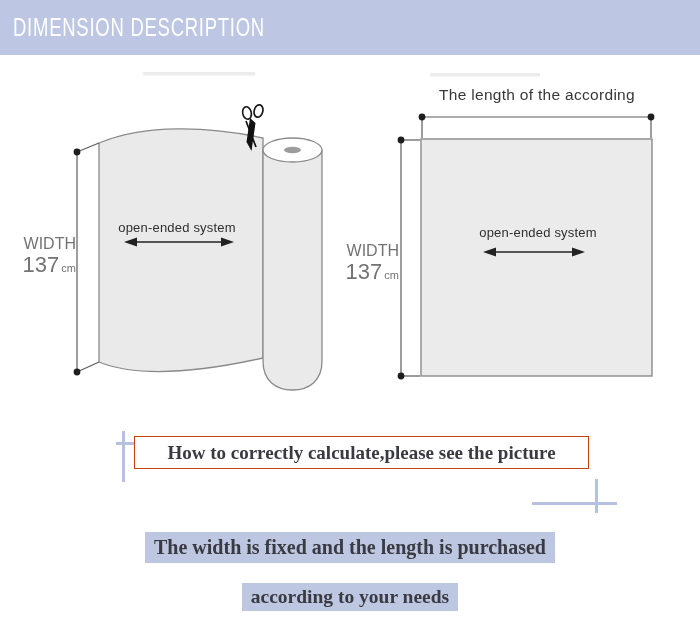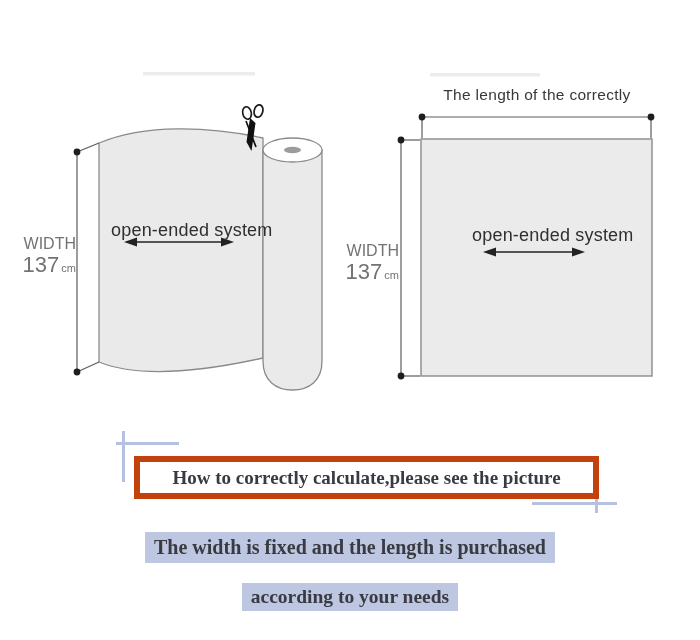--- a/index.html
+++ b/index.html
@@ -6,42 +6,45 @@
   #stage{position:relative;width:700px;height:640px;background:#ffffff;overflow:hidden;
          font-family:"Liberation Sans",sans-serif;}
   
   #hdr{position:absolute;left:0;top:0;width:700px;height:55px;background:#bdc6e2;}
   #hdr .t{position:absolute;left:13px;top:0;height:55px;display:flex;align-items:center;
           color:#ffffff;font-size:25px;letter-spacing:1px;white-space:nowrap;
           transform:scaleX(0.74);transform-origin:0 50%;}
   
   #diag{position:absolute;left:0;top:0;width:700px;height:640px;}
   
-  .lbl{position:absolute;color:#2f2f2f;font-size:18px;letter-spacing:.2px;text-align:center;white-space:nowrap;}
+  .lbl{position:absolute;color:#2f2f2f;font-size:13px;letter-spacing:.2px;text-align:center;white-space:nowrap;}
   .wblk{position:absolute;text-align:right;color:#737373;line-height:1.05;}
   .wblk .v{font-size:22px;}
   .wblk .u{font-size:11px;margin-left:2px;}
   #right-title{position:absolute;left:407px;top:86px;width:260px;text-align:center;
                color:#383838;font-size:15.5px;letter-spacing:.3px;white-space:nowrap;}
   
   .accent{position:absolute;background:#b6c1e1;}
-  #note-box{position:absolute;left:134px;top:456px;width:453px;height:31px;background:#fff;
-            border:6px solid #c2410c;display:flex;align-items:center;justify-content:center;
+  #note-box{position:absolute;left:134px;top:436px;width:453px;height:31px;background:#fff;
+            border:1px solid #c2410c;display:flex;align-items:center;justify-content:center;
             font-family:"Liberation Serif",serif;font-weight:bold;font-size:19px;color:#3a3a42;white-space:nowrap;}
   .hl-row{position:absolute;left:0;width:700px;text-align:center;}
   .hl{display:inline-block;background:#bdc7e2;font-family:"Liberation Serif",serif;
       font-weight:bold;color:#3a3a42;white-space:nowrap;}
   #hl1{top:532px;} #hl1 .hl{font-size:20px;padding:4px 9px;}
   #hl2{top:583px;} #hl2 .hl{font-size:19.5px;padding:3px 9px;}
 </style>
 </head>
 <body>
 
 <div id="stage">
 
+  <div id="hdr">
+    <div class="t">DIMENSION DESCRIPTION</div>
+  </div>
 
   <svg id="diag" viewBox="0 0 700 640">
 
     <rect x="143" y="72" width="112" height="3.5" fill="#ececec"></rect>
     <rect x="430" y="73" width="110" height="3.5" fill="#ececec"></rect>
 
     <g>
       <path d="M99,143 C145,124 208,126 263,138 L263,358 C218,368 146,381 99,362 Z" fill="#eaeaea" stroke="#8a8a8a" stroke-width="1.3"></path>
       <path d="M263,150 L263,361 C263,381 276,390 292.5,390 C309,390 322,381 322,361 L322,150 Z" fill="#eaeaea" stroke="#8a8a8a" stroke-width="1.3"></path>
       <ellipse cx="292.5" cy="150" rx="29.5" ry="12" fill="#ffffff" stroke="#8a8a8a" stroke-width="1.3"></ellipse>
@@ -96,21 +99,21 @@
     </g>
   </svg>
 
   <div class="lbl" style="left:111px;top:220px;width:132px;">open-ended system</div>
 
   <div class="wblk" style="left:16px;top:236px;width:60px;">
     <div>WIDTH</div>
     <div><span class="v">137</span><span class="u">cm</span></div>
   </div>
 
-  <div id="right-title">The length of the correctly</div>
+  <div id="right-title">The length of the according</div>
 
   <div class="lbl" style="left:472px;top:225px;width:132px;">open-ended system</div>
 
   <div class="wblk" style="left:341px;top:243px;width:58px;">
     <div>WIDTH</div>
     <div><span class="v">137</span><span class="u">cm</span></div>
   </div>
 
   <div class="accent" style="left:122px;top:431px;width:3px;height:51px;"></div>
   <div class="accent" style="left:116px;top:442px;width:63px;height:3px;"></div>

